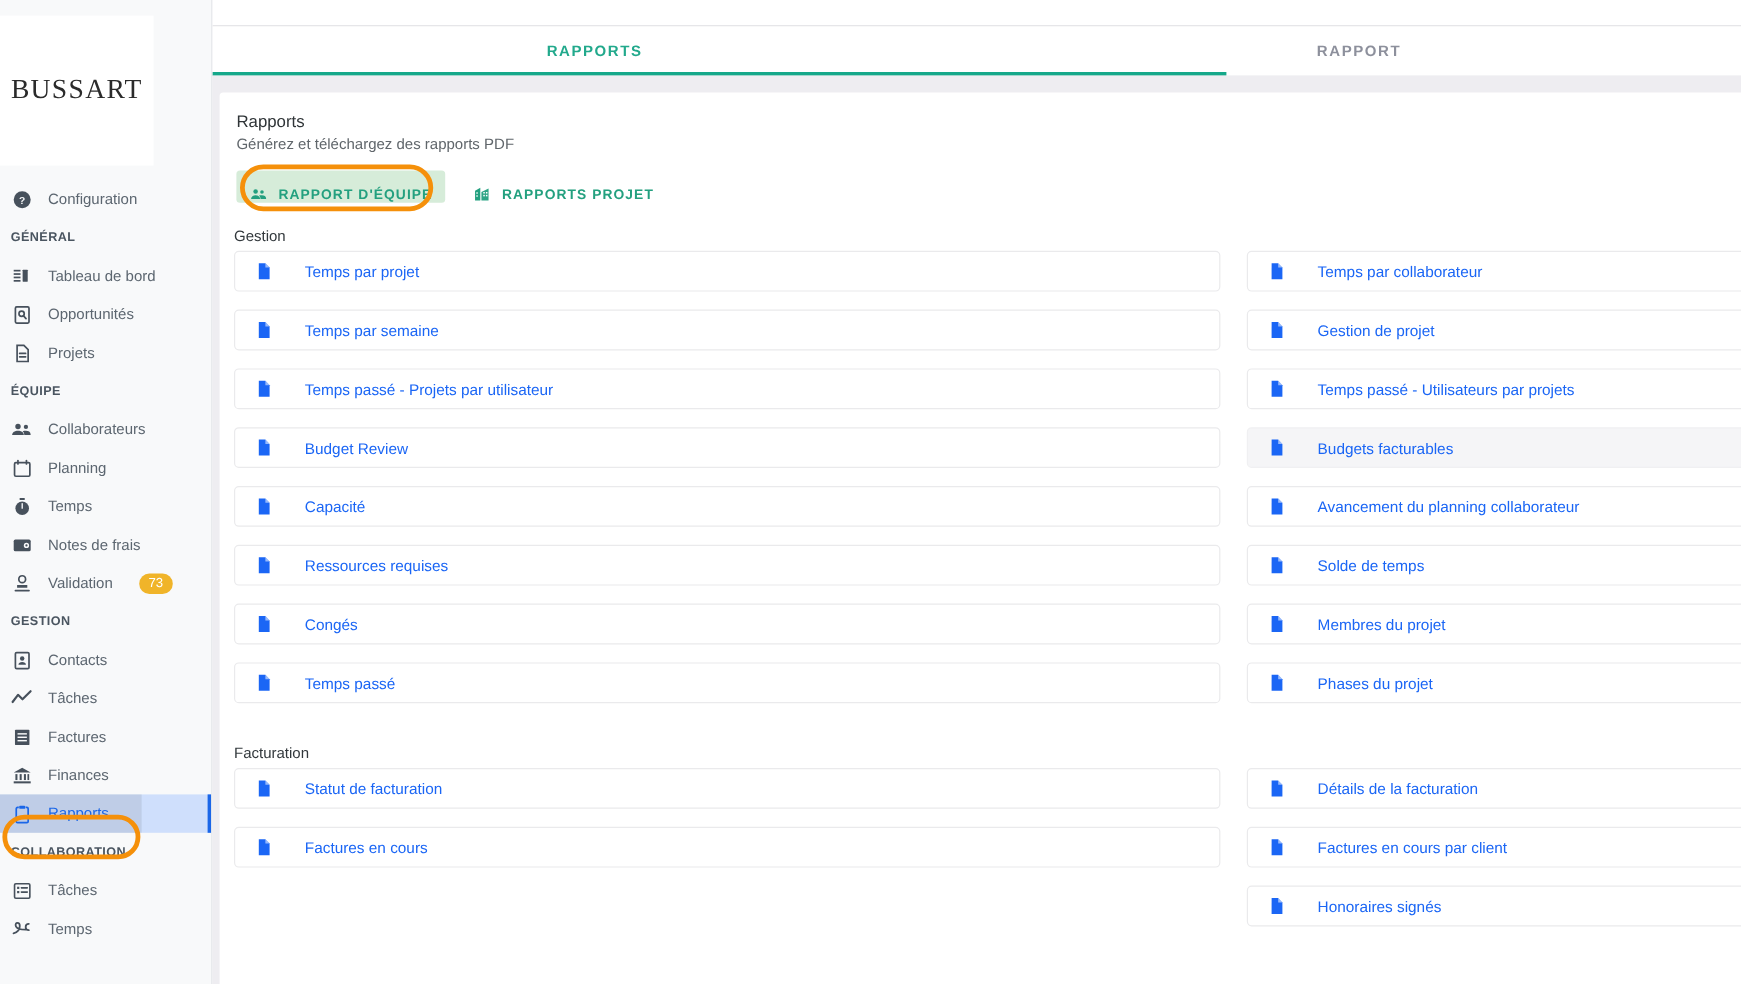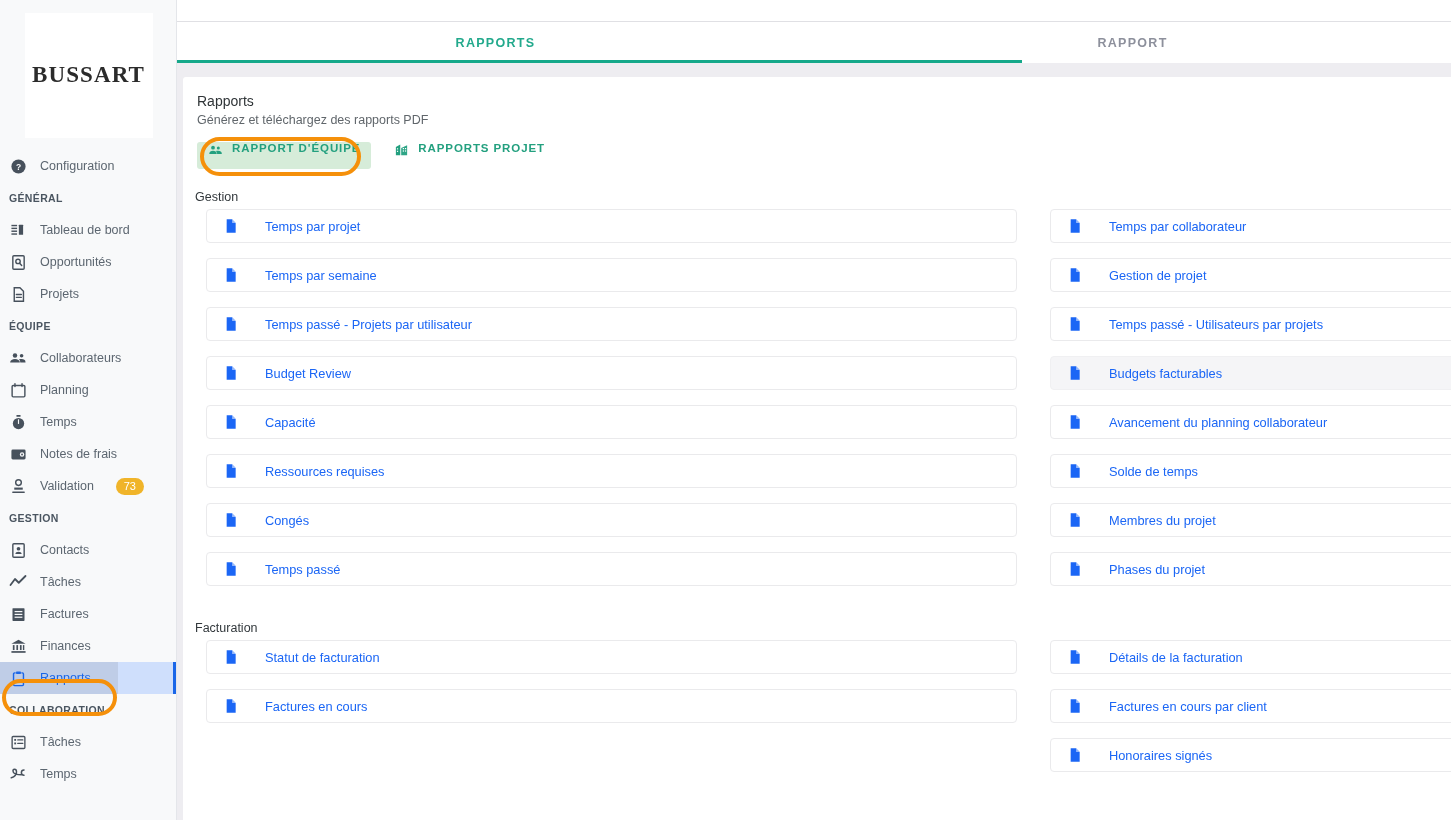--- a/index.html
+++ b/index.html
@@ -15,21 +15,21 @@
   .sidebar {
     width: 177px; height: 820px;
     background: #f8f9fa;
     border-right: 1px solid #e4e6ea;
     position: relative;
     flex: 0 0 177px;
     overflow: hidden;
   }
   .logo-wrap {
     width: 177px; height: 150px;
-    display: flex; align-items: center; justify-content: center; font-weight: bold;
+    display: flex; align-items: center; justify-content: flex-start;
   }
   .logo-box {
     width: 128px; height: 125px;
     background: #ffffff;
     display: flex; align-items: center; justify-content: center;
   }
   .logo-text {
     font-family: "Liberation Serif", serif;
     font-size: 23px;
     letter-spacing: 1.1px;
@@ -148,21 +148,21 @@
   }
   .actions {
     display: flex; align-items: center;
     gap: 12px;
     padding-left: 14px;
     margin-top: 13px;
     height: 30px;
   }
   .abtn {
     height: 27px;
-    display: flex; align-items: flex-start;
+    display: flex; align-items: flex-end;
     gap: 9px;
     padding: 0 11px;
     border-radius: 3px;
     font-size: 11.5px;
     font-weight: bold;
     letter-spacing: 0.9px;
     color: #23a07f;
     cursor: pointer;
     background: transparent;
     border: none;
@@ -185,21 +185,20 @@
   .report-row {
     height: 34px;
     background: #ffffff;
     border: 1px solid #eaeaec;
     border-radius: 4px;
     display: flex; align-items: center;
     margin-bottom: 15px;
     cursor: pointer;
     padding-left: 16px;
     gap: 26px;
-    margin-left: 11px;
   }
   .report-row.hover { background: #f5f5f7; border-color: #f0f0f2; }
   .doc-icon { display: flex; align-items: center; color: #1b66f5; flex: 0 0 16px; }
   .report-label {
     font-size: 12.8px; color: #1b66f5;
   }
 
   
   .ring {
     position: absolute;

